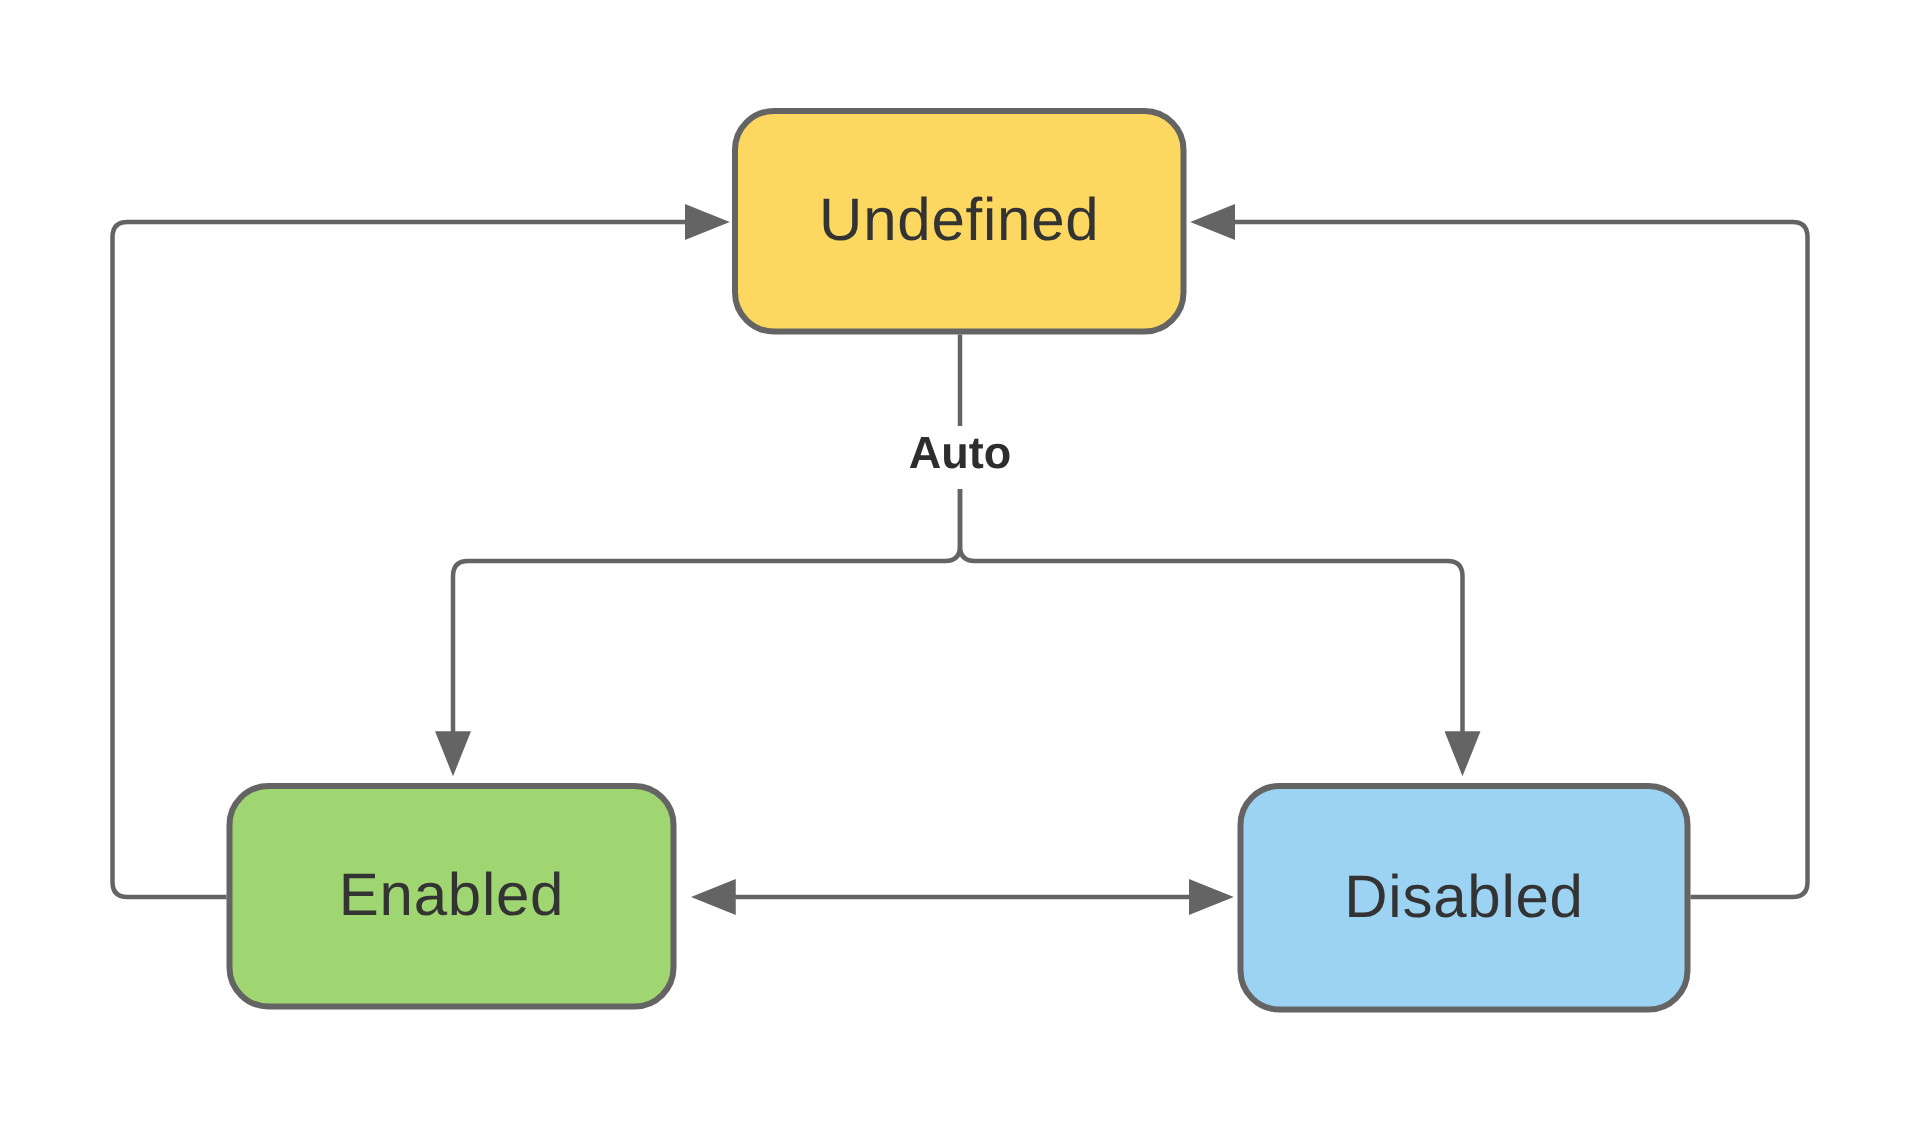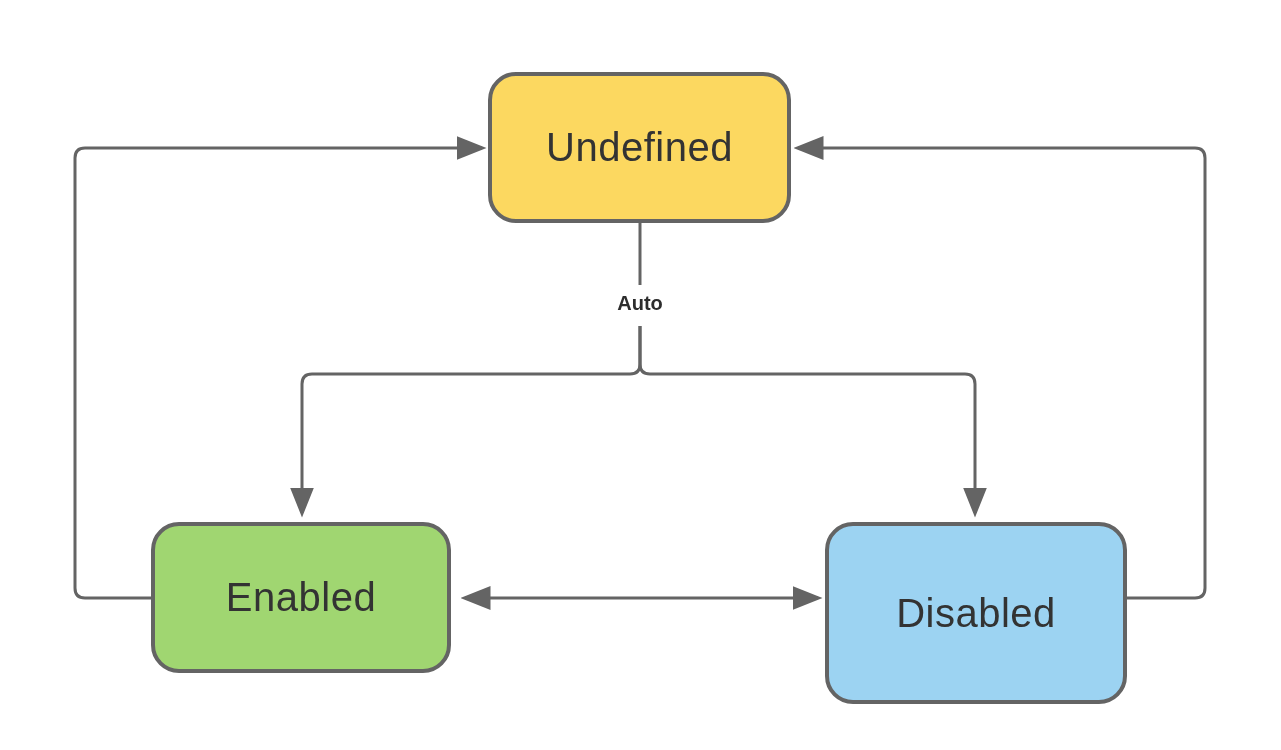--- a/index.html
+++ b/index.html
@@ -41,29 +41,29 @@
     justify-content: center;
   }
   .node-label {
     font-size: 40px;
     color: #333333;
     letter-spacing: 0.5px;
     user-select: none;
   }
   .node-undefined { left: 488px; top: 72px;  width: 303px; height: 151px; }
   .node-enabled   { left: 151px; top: 522px; width: 300px; height: 151px; }
-  .node-disabled  { left: 825px; top: 522px; width: 302px; height: 182px; }
+  .node-disabled  { left: 825px; top: 522px; width: 302px; height: 153px; }
   .edge-label {
     position: absolute;
     left: 640px;
     top: 303px;
     transform: translate(-50%, -50%);
     background: #ffffff;
     padding: 2px 10px;
-    font-size: 20px;
+    font-size: 30px;
     font-weight: bold;
     color: #2d2d2d;
     user-select: none;
   }
 </style>
 </head>
 <body>
 
 <div class="canvas">
 

